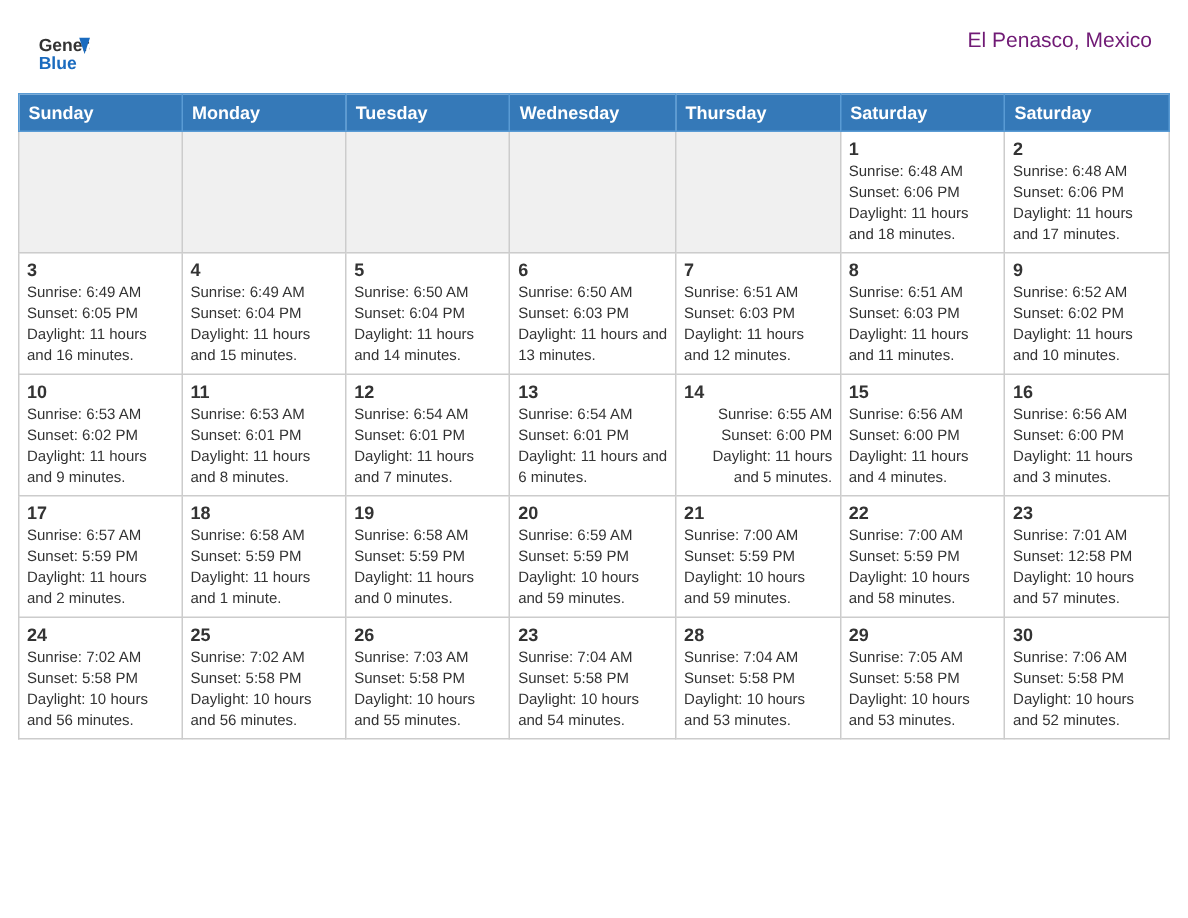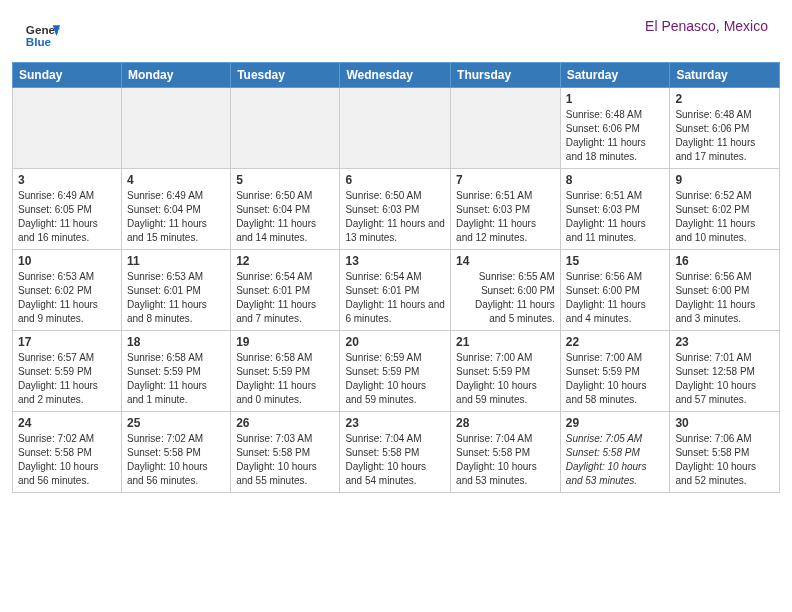--- a/index.html
+++ b/index.html
@@ -287,21 +287,21 @@
 Daylight: 10 hours and 54 minutes.</div>
           </td>
           <td>
             <div class="day-number">28</div>
             <div class="day-info" style="white-space: pre-line;">Sunrise: 7:04 AM
 Sunset: 5:58 PM
 Daylight: 10 hours and 53 minutes.</div>
           </td>
           <td>
             <div class="day-number">29</div>
-            <div class="day-info" style="white-space: pre-line; font-style: italic;">Sunrise: 7:05 AM
+            <div class="day-info" style="white-space: pre-line;">Sunrise: 7:05 AM
 Sunset: 5:58 PM
 Daylight: 10 hours and 53 minutes.</div>
           </td>
           <td>
             <div class="day-number">30</div>
             <div class="day-info" style="white-space: pre-line;">Sunrise: 7:06 AM
 Sunset: 5:58 PM
 Daylight: 10 hours and 52 minutes.</div>
           </td>
         </tr>

